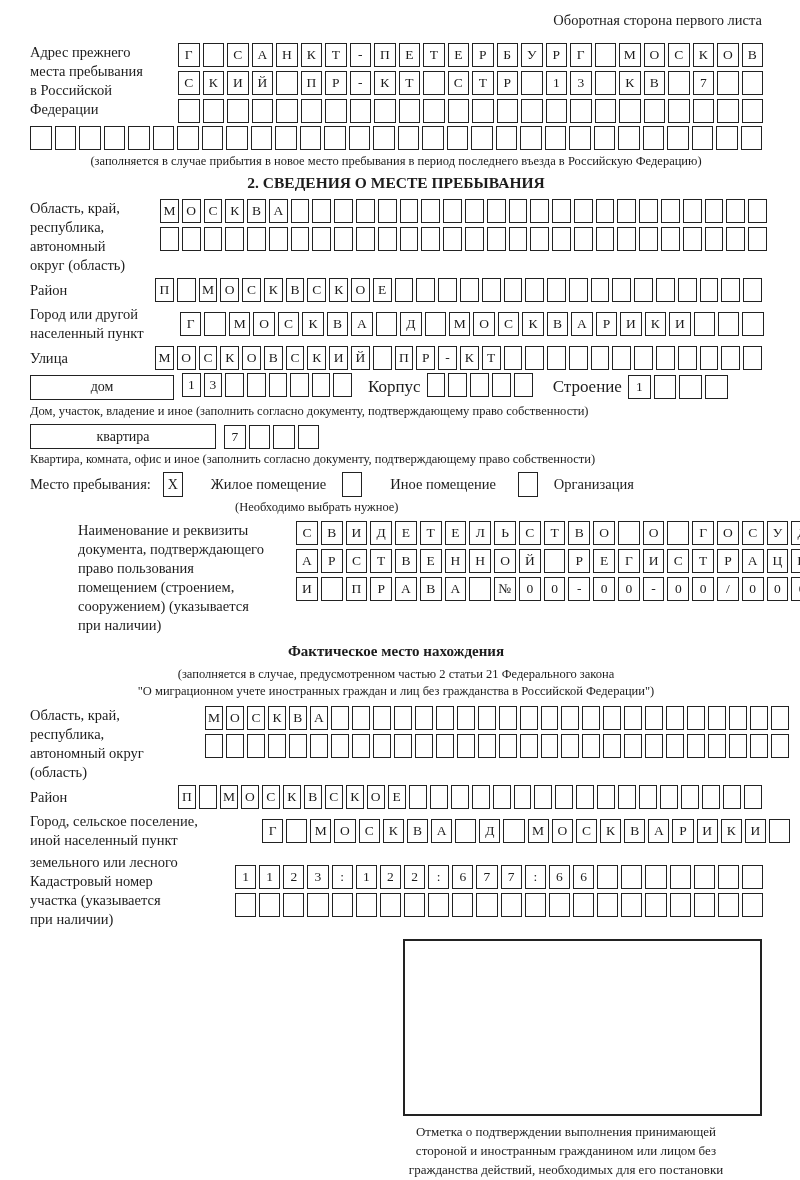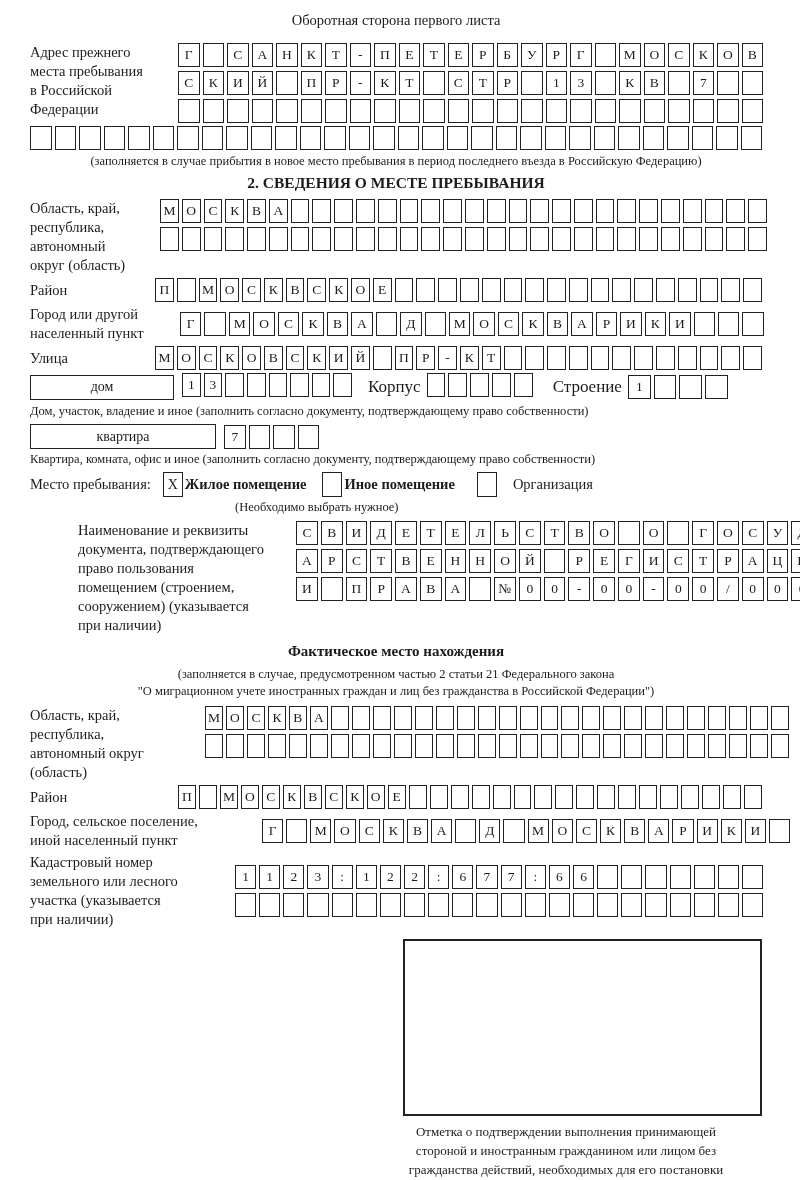--- a/index.html
+++ b/index.html
@@ -1,19 +1,19 @@
 <!DOCTYPE html>
 <html><head>
 <meta charset="utf-8">
 <style>
   html,body{margin:0;padding:0;background:#fff;}
   body{width:800px;height:1180px;font-family:"Liberation Serif","DejaVu Serif",serif;color:#1c1c1c;}
   .page{box-sizing:border-box;width:800px;height:1180px;padding:10px 38px 0 30px;overflow:hidden;background:#fff;}
 
-  .header-note{text-align:center;font-size:14.5px;margin:2px 0 14px 0;}
+  .header-note{text-align:right;font-size:14.5px;margin:2px 0 14px 0;}
 
   .frow{display:flex;align-items:flex-start;margin-bottom:3px;}
   .frow.ac{align-items:center;}
   .flabel{font-size:14.5px;line-height:19px;flex:none;}
   .mla{margin-left:auto;}
   .stack{display:flex;flex-direction:column;}
 
   .cellrow{display:flex;gap:3px;margin-bottom:4px;flex:none;}
   .cellrow:last-child{margin-bottom:0;}
   .cell{flex:1;height:22px;border:1.5px solid #222;display:flex;align-items:center;justify-content:center;font-size:13.5px;line-height:22px;background:#fff;}
@@ -30,21 +30,21 @@
   .w95{width:95px;}
 
   .lw148{width:148px;}
   .lw130{width:130px;}
   .lw150{width:150px;}
   .lw218{width:218px;margin-left:48px;}
   .lw175{width:175px;}
   .lw230{width:232px;}
   .lw205{width:205px;}
 
-  .ml6{margin-left:6px;}.ml8{margin-left:8px;}.ml10{margin-left:2px;font-weight:bold;}
+  .ml6{margin-left:6px;}.ml8{margin-left:8px;}.ml10{margin-left:28px;}
   .ml12{margin-left:12px;}.ml16{margin-left:16px;}.ml20{margin-left:20px;}.ml22{margin-left:22px;}
 
   .caption{font-size:12.5px;margin:1px 0 5px 0;}
   .caption.center{text-align:center;}
   .sec-title{font-size:15.5px;font-weight:bold;text-align:center;margin:4px 0 7px 0;}
   .sec-title2{font-size:15px;font-weight:bold;text-align:center;margin:8px 0 6px 0;}
   .cap-lines{font-size:12.5px;line-height:17px;text-align:center;margin-bottom:6px;}
 
   .label-box{box-sizing:border-box;height:25px;border:1.5px solid #222;display:flex;align-items:center;justify-content:center;font-size:14px;flex:none;}
   .lb178{width:144px;}
@@ -632,22 +632,22 @@
         <span class="cell">Р</span>
         <span class="cell">И</span>
         <span class="cell">К</span>
         <span class="cell">И</span>
         <span class="cell"></span>
       </div>
   </div>
 
   <div class="frow ac">
     <div class="flabel lw205">
+        <div>земельного или лесного</div>
         <div>Кадастровый номер</div>
-        <div>земельного или лесного</div>
         <div>участка (указывается</div>
         <div>при наличии)</div>
       </div>
     <div class="stack mla">
       <div class="cellrow w528">
           <span class="cell">1</span>
           <span class="cell">1</span>
           <span class="cell">2</span>
           <span class="cell">3</span>
           <span class="cell">:</span>

